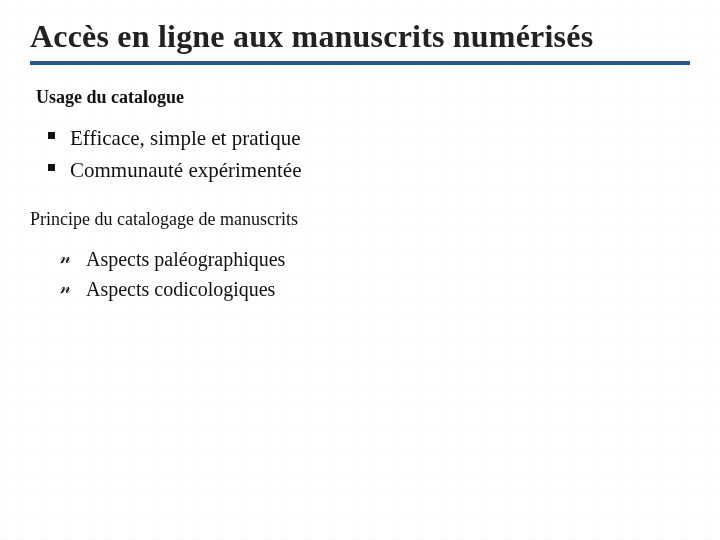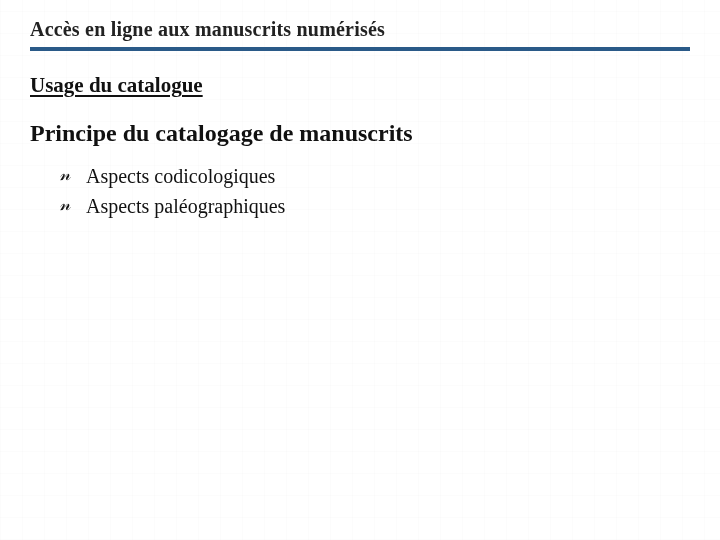--- a/index.html
+++ b/index.html
@@ -15,38 +15,37 @@
     box-sizing: border-box;
     width: 720px;
     height: 540px;
     padding: 18px 30px 20px 30px;
     background:
       repeating-linear-gradient(0deg, rgba(0,0,0,0.012) 0 1px, transparent 1px 22px),
       repeating-linear-gradient(90deg, rgba(0,0,0,0.012) 0 1px, transparent 1px 22px),
       #ffffff;
   }
   .title {
-    font-size: 20px;
+    font-size: 32px;
     font-weight: 700;
     color: #222;
     padding-bottom: 6px;
     border-bottom: 4px solid #2a5a88;
     margin: 0 0 22px 0;
     letter-spacing: 0.2px;
   }
   .section-underlined {
-    font-size: 21px;
+    font-size: 18px;
     font-weight: 700;
-    text-decoration: underline;
     text-underline-offset: 3px;
-    margin: 8px 0 14px 0;
+    margin: 8px 0 14px 6px;
   }
   .section-plain {
-    font-size: 24px;
-    font-weight: 700;
+    font-size: 18px;
+    font-weight: 400;
     margin: 22px 0 14px 0;
   }
   ul.square {
     list-style: none;
     padding-left: 40px;
     margin: 0 0 10px 0;
   }
   ul.square > li {
     position: relative;
     font-size: 21px;
@@ -87,22 +86,26 @@
 </style>
 </head>
 <body>
 
 <div class="slide">
 
   <h1 class="title">Accès en ligne aux manuscrits numérisés</h1>
 
   <div class="section-underlined">Usage du catalogue</div>
 
+  <ul class="square">
+    <li>Efficace, simple et pratique</li>
+    <li>Communauté expérimentée</li>
+  </ul>
 
   <div class="section-plain">Principe du catalogage de manuscrits</div>
 
 
   <ul class="script-list">
+    <li>Aspects paléographiques</li>
     <li>Aspects codicologiques</li>
-    <li>Aspects paléographiques</li>
   </ul>
 
 </div>
 
 </body></html>

